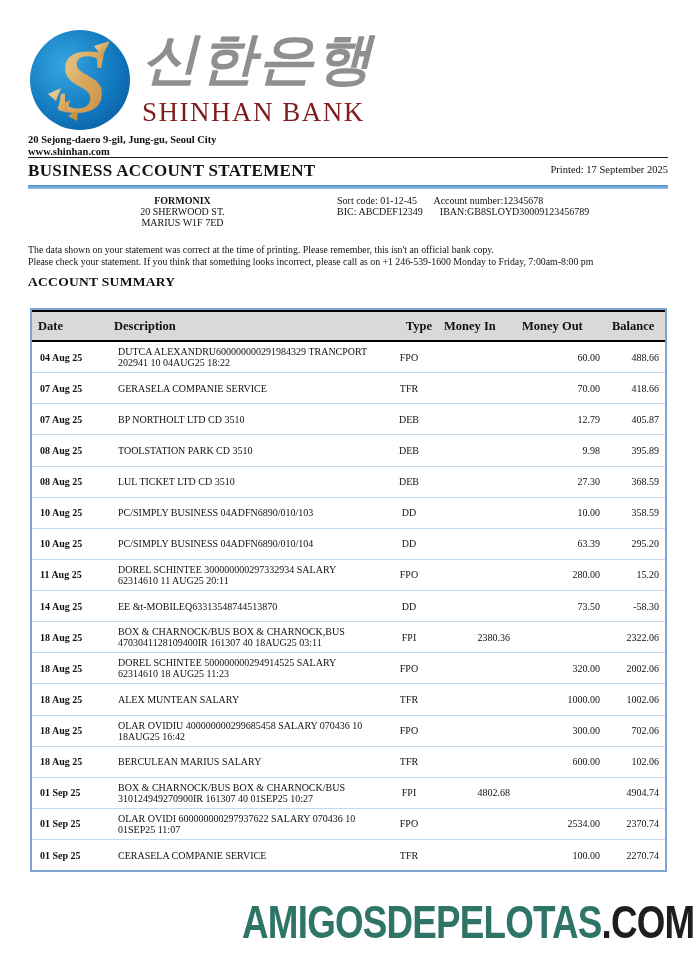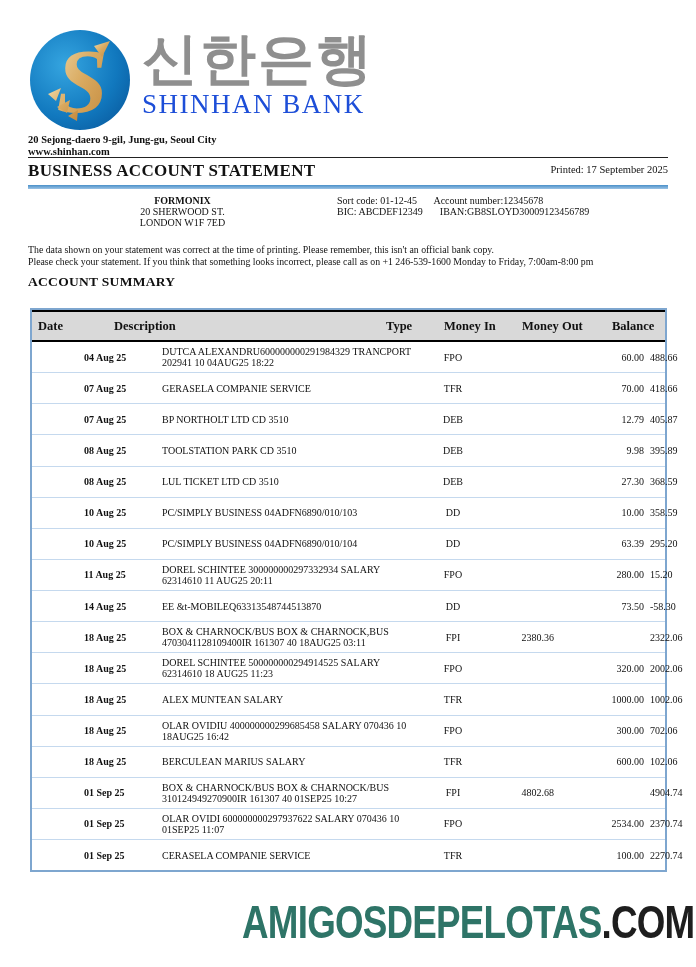--- a/index.html
+++ b/index.html
@@ -7,25 +7,25 @@
     position:relative;width:696px;height:967px;background:#ffffff;
     margin:0 auto;overflow:hidden;
     font-family:"Liberation Serif", serif;color:#111;
   }
   
   .logo-row{position:absolute;left:28px;top:28px;display:flex;align-items:flex-start;}
   .logo-globe{width:104px;height:104px;flex:0 0 auto;}
   .logo-text{margin-left:10px;padding-top:2px;}
   .korean-name{
     font-family:"Liberation Sans", sans-serif;font-weight:bold;
-    font-size:56px;line-height:58px;color:#8f8f8f;letter-spacing:2px;
+    font-size:56px;line-height:58px;color:#8f8f8f;letter-spacing:2px;font-style:italic;
   }
   .english-name{
     font-family:"Liberation Serif", serif;font-size:27px;line-height:28px;
-    color:#1d4ed8;letter-spacing:1.5px;margin-top:2px;
+    color:#7f1d1d;letter-spacing:1.5px;margin-top:10px;
   }
   .bank-address{position:absolute;left:28px;top:134px;font-size:10.5px;line-height:11.5px;font-weight:bold;}
   
   .top-rule{position:absolute;left:28px;right:28px;top:157px;height:0;border-top:1.5px solid #222;}
   .title-row{position:absolute;left:28px;right:28px;top:161px;display:flex;justify-content:space-between;align-items:flex-start;}
   .doc-title{font-size:17px;font-weight:bold;letter-spacing:.3px;}
   .printed{font-size:10.5px;padding-top:3px;}
   .blue-rule{position:absolute;left:28px;right:28px;top:185px;height:4px;background:linear-gradient(#4a90c9,#9cc3e5);}
   
   .info-row{position:absolute;left:28px;right:28px;top:195px;display:flex;font-size:10px;line-height:11px;}
@@ -43,28 +43,28 @@
   }
   .txn-header{
     display:grid;grid-template-columns:76px 272px 58px 78px 90px 1fr;
     background:#d9d9d9;border-top:2px solid #000;border-bottom:2px solid #000;
     height:32px;align-items:center;font-size:12.5px;font-weight:bold;flex:0 0 auto;box-sizing:border-box;
   }
   .txn-header .h{padding:0 6px;}
   .txn-body{flex:1;display:flex;flex-direction:column;}
   .txn-row{
     flex:1;display:grid;grid-template-columns:76px 272px 58px 78px 90px 1fr;
-    align-items:center;border-bottom:1px solid #c5d9ee;font-size:10px;box-sizing:border-box;padding-left:44px;
+    align-items:center;border-bottom:1px solid #c5d9ee;font-size:10px;box-sizing:border-box;
   }
   .txn-row:last-child{border-bottom:none;}
   .c-date{padding-left:8px;font-weight:bold;}
   .c-desc{padding-left:10px;padding-right:8px;line-height:11px;}
   .c-type{text-align:center;}
   .c-in,.c-out,.c-bal{text-align:right;padding-right:6px;}
-  .h-type{text-align:left;}
+  .h-type{text-align:right;}
   .h-in,.h-out,.h-bal{text-align:left;}
   
   .watermark{
     position:absolute;right:2px;top:897px;white-space:nowrap;
     font-family:"Liberation Sans", sans-serif;font-weight:bold;font-size:46px;line-height:50px;
     transform:scaleX(.8);transform-origin:100% 50%;letter-spacing:-1px;
   }
 </style>
 </head>
 <body>
@@ -106,21 +106,21 @@
   <div class="title-row">
     <div class="doc-title">BUSINESS ACCOUNT STATEMENT</div>
     <div class="printed">Printed: 17 September 2025</div>
   </div>
   <div class="blue-rule"></div>
 
   <div class="info-row">
     <div class="holder">
       <div class="holder-name">FORMONIX</div>
       <div>20 SHERWOOD ST.</div>
-      <div>LONDON W1F 7ED</div>
+      <div>MARIUS W1F 7ED</div>
     </div>
     <div class="acct-details">
       <div>
         <span>Sort code:</span>
         <span>01-12-45</span>
         <span class="gap"></span>
         <span>Account number:</span><span>12345678</span>
       </div>
       <div>
         <span>BIC:</span>

